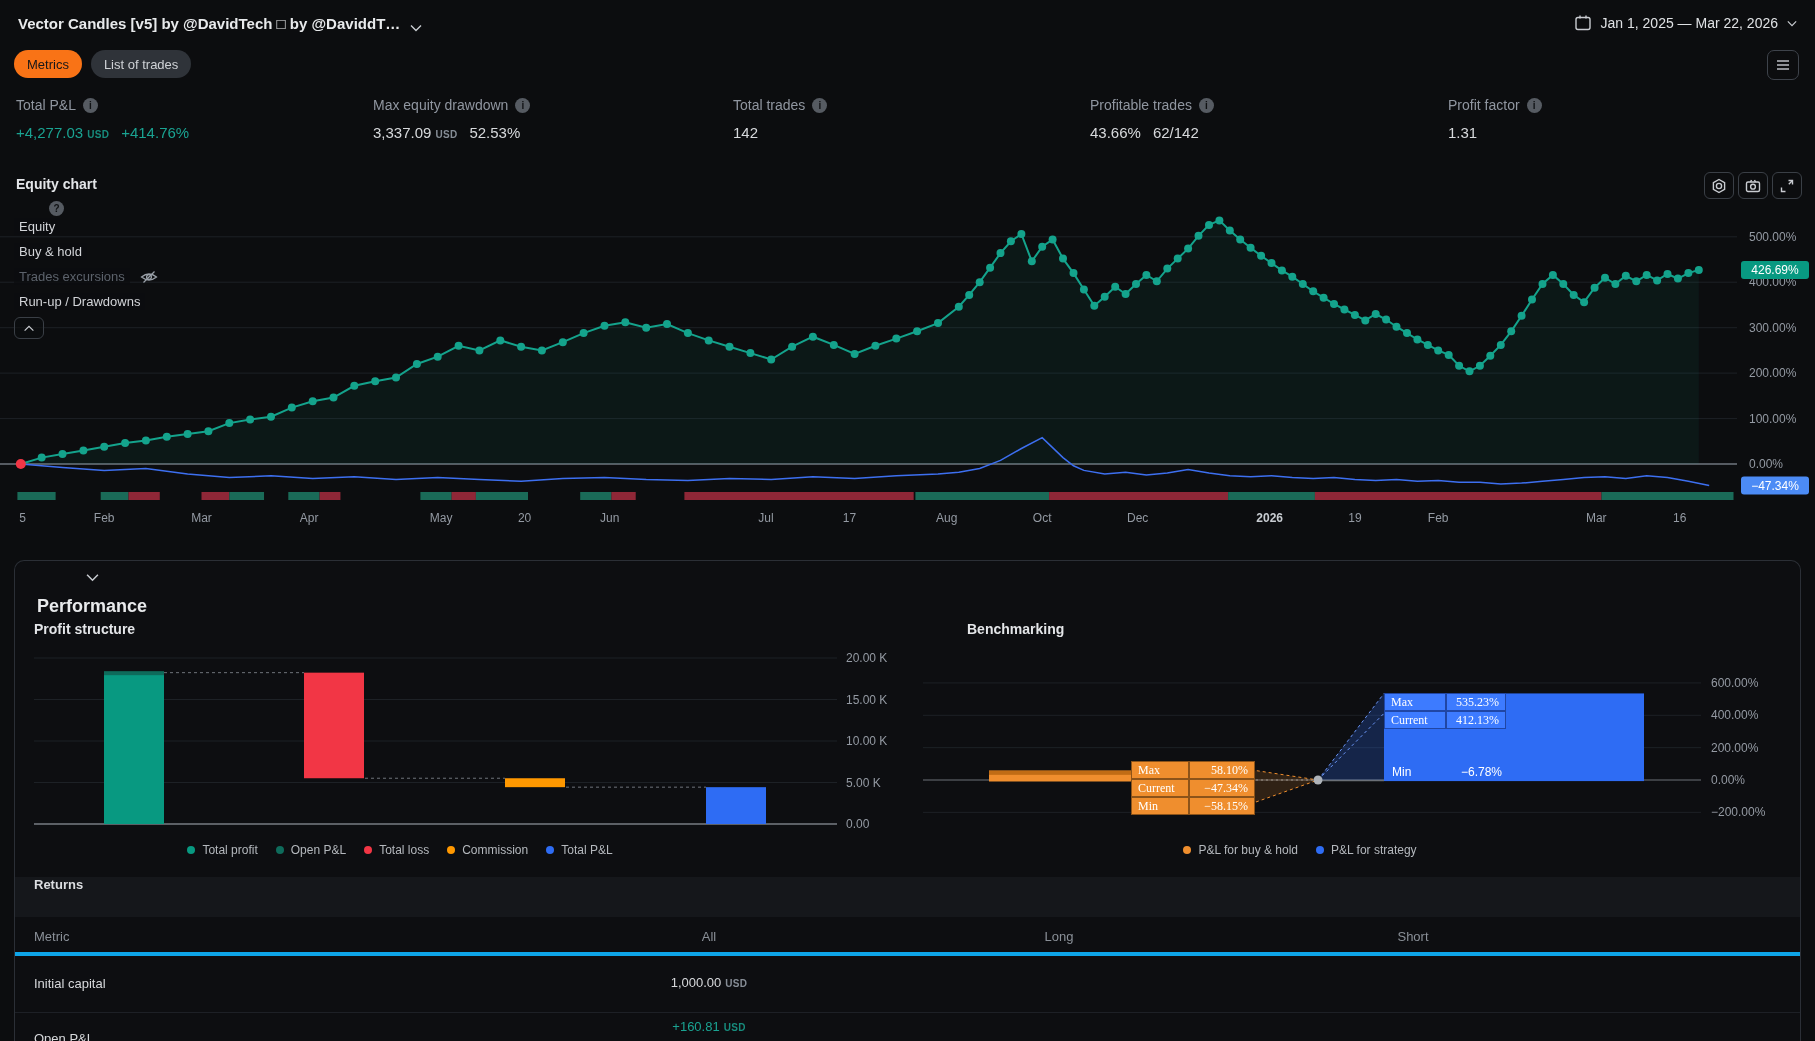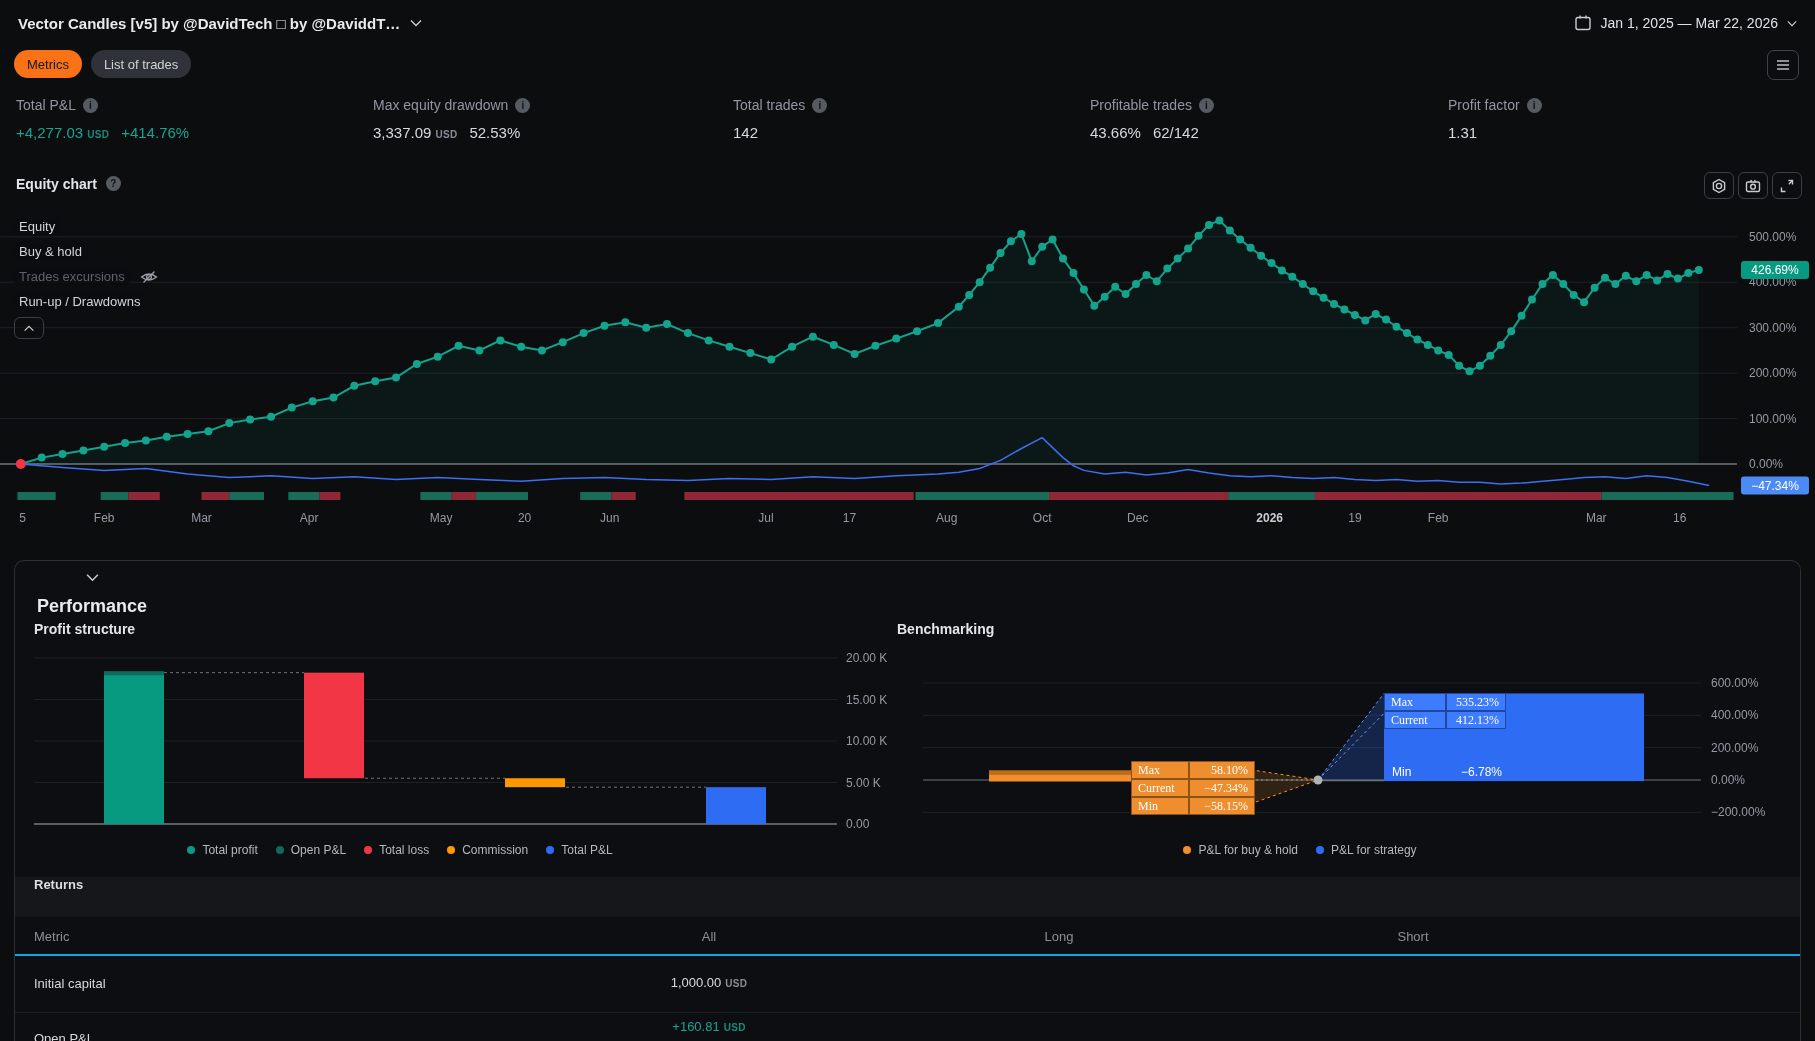--- a/index.html
+++ b/index.html
@@ -2,21 +2,21 @@
 <html><head>
 <meta charset="utf-8">
 <style>
   * { box-sizing: border-box; margin: 0; padding: 0; }
   html,body { background:#0c0d0f; }
   body { font-family:"Liberation Sans",sans-serif; color:#d7d9dc; }
   .screen { position:relative; width:1815px; height:1041px; overflow:hidden; background:#0c0d0f; }
 
   
   .topbar { position:absolute; top:0; left:0; right:0; height:46px; display:flex; align-items:center; justify-content:space-between; padding:0 18px; }
-  .title-group { display:flex; align-items:center; gap:10px; cursor:pointer; }
+  .title-group { display:flex; align-items:flex-end; gap:10px; cursor:pointer; }
   .title-group .title { font-size:15px; font-weight:bold; color:#e8eaec; }
   .date-range { display:flex; align-items:center; gap:9px; font-size:14px; color:#dfe1e4; cursor:pointer; }
 
   
   .tabs { position:absolute; top:47px; left:0; height:34px; display:flex; align-items:center; gap:9px; padding:0 14px; }
   .pill { height:28px; border-radius:15px; padding:0 13px; font-size:13px; display:flex; align-items:center; border:none; cursor:pointer; font-family:inherit; }
   .pill.active { background:#f97316; color:#15171a; }
   .pill.inactive { background:#2f3339; color:#cfd2d6; }
   .layout-btn { position:absolute; top:50px; right:16px; width:32px; height:30px; border:1px solid #3e434b; border-radius:7px; background:transparent; display:flex; align-items:center; justify-content:center; cursor:pointer; }
 
@@ -26,38 +26,38 @@
   .stat:nth-child(1){left:16px;} .stat:nth-child(2){left:373px;} .stat:nth-child(3){left:733px;} .stat:nth-child(4){left:1090px;} .stat:nth-child(5){left:1448px;}
   .stat-label { font-size:14px; color:#9096a0; display:flex; align-items:center; gap:7px; }
   .stat-value { margin-top:11px; font-size:15px; color:#d7d9dc; display:flex; align-items:baseline; gap:4px; }
   .stat-value .extra { margin-left:8px; }
   .cur { font-size:10px; font-weight:bold; color:#868d96; letter-spacing:.3px; }
   .pos { color:#1aa392; }
   .pos .cur { color:#178c7d; }
   .info-ic { width:15px; height:15px; border-radius:50%; background:#565b62; color:#101214; font-size:10px; font-weight:bold; display:inline-flex; align-items:center; justify-content:center; }
 
   
-  .eq-header { position:absolute; top:176px; left:16px; display:flex; align-items:flex-start; gap:9px; }
+  .eq-header { position:absolute; top:176px; left:16px; display:flex; align-items:center; gap:9px;flex-direction:column; }
   .eq-header .t { font-size:14px; font-weight:bold; color:#e3e5e8; }
   .eq-tools { position:absolute; top:172px; right:13px; display:flex; gap:4px; }
   .tool-btn { width:30px; height:27px; border:1px solid #3a3f46; border-radius:6px; background:transparent; display:flex; align-items:center; justify-content:center; cursor:pointer; }
 
   .eq-chart { position:absolute; top:200px; left:0; width:1815px; height:335px; }
   .eq-legend { position:absolute; top:14px; left:14px; z-index:3; }
   .leg-row { height:25px; display:flex; align-items:center; gap:10px; }
   .leg-row .lab { font-size:13px; color:#d2d4d8; background:rgba(12,13,15,.78); padding:1px 5px; cursor:pointer; }
   .leg-row.dim .lab { color:#5c626b; }
   .collapse-btn { position:absolute; top:117px; left:14px; width:30px; height:22px; border:1px solid #3a3f46; border-radius:6px; background:rgba(12,13,15,.6); display:flex; align-items:center; justify-content:center; cursor:pointer; z-index:3; }
 
   
   .perf-card { position:absolute; top:560px; left:14px; width:1787px; height:495px; border:1px solid #2b2f36; border-bottom:none; border-radius:10px 10px 0 0; background:#0d0e11; }
   .perf-header { position:absolute; top:12px; left:22px; display:flex; align-items:center; gap:14px; cursor:pointer;flex-direction:column; }
   .perf-header .t { font-size:18px; font-weight:bold; color:#e8eaec; }
   .sub-title { position:absolute; top:60px; font-size:14px; font-weight:bold; color:#e3e5e8; }
-  .ps-t { left:19px; } .bm-t { left:882px; }
+  .ps-t { left:19px; } .bm-t { left:952px; }
   #ps-svg { position:absolute; left:0; top:80px; }
   #bm-svg { position:absolute; left:890px; top:80px; }
 
   .legend { position:absolute; top:282px; display:flex; align-items:center; justify-content:center; gap:18px; font-size:12px; color:#b4b8bd; }
   .legend1 { left:0; width:770px; } .legend2 { left:890px; width:790px; }
   .leg-item { display:flex; align-items:center; gap:7px; }
   .dot { width:8px; height:8px; border-radius:50%; display:inline-block; }
 
   
   .bm-table { position:absolute; font-size:12px; color:#fff; z-index:2; }
@@ -67,21 +67,21 @@
   .orange-t .c { background:#ef8e2e; border:1px solid rgba(20,10,0,.45); }
   .blue-t { left:1369px; top:132px; }
   .blue-t .c { background:#3d7bff; border:1px solid rgba(10,28,90,.55); }
   .c.lab { width:58px; padding-left:6px; }
   .c.val { width:66px; justify-content:flex-end; padding-right:6px; }
   .blue-t .c.lab { width:62px; } .blue-t .c.val { width:60px; }
   .min-row { position:absolute; left:1377px; top:204px; width:110px; display:flex; justify-content:space-between; font-size:12px; color:#fff; z-index:2; }
 
   
   .returns-band { position:absolute; top:316px; left:0; right:0; height:40px; background:#15171b; display:flex; align-items:flex-start; padding:0 19px; font-size:13px; font-weight:bold; color:#dcdee1; }
-  .returns-head { position:absolute; top:356px; left:0; right:0; height:39px; border-bottom:2px solid #0ea5e9; font-size:13px; color:#8a9098; }
+  .returns-head { position:absolute; top:356px; left:0; right:0; height:39px; border-bottom:4px solid #0ea5e9; font-size:13px; color:#8a9098; }
   .returns-head .metric-col { position:absolute; left:19px; top:12px; }
   .hcol { position:absolute; top:12px; transform:translateX(-50%); }
   .col-all { left:694px; } .col-long { left:1044px; } .col-short { left:1398px; }
   .r-row { position:absolute; left:0; right:0; border-bottom:1px solid #1d2026; font-size:13px; }
   .r1 { top:395px; height:57px; }
   .r2 { top:452px; height:80px; }
   .r-row .metric { position:absolute; left:19px; color:#d7d9dc; }
   .r1 .metric { top:20px; } .r2 .metric { top:18px; }
   .r-row .val { position:absolute; left:694px; transform:translateX(-50%); display:flex; align-items:baseline; gap:4px; }
   .r1 .val { top:19px; } .r2 .val { top:6px; }

